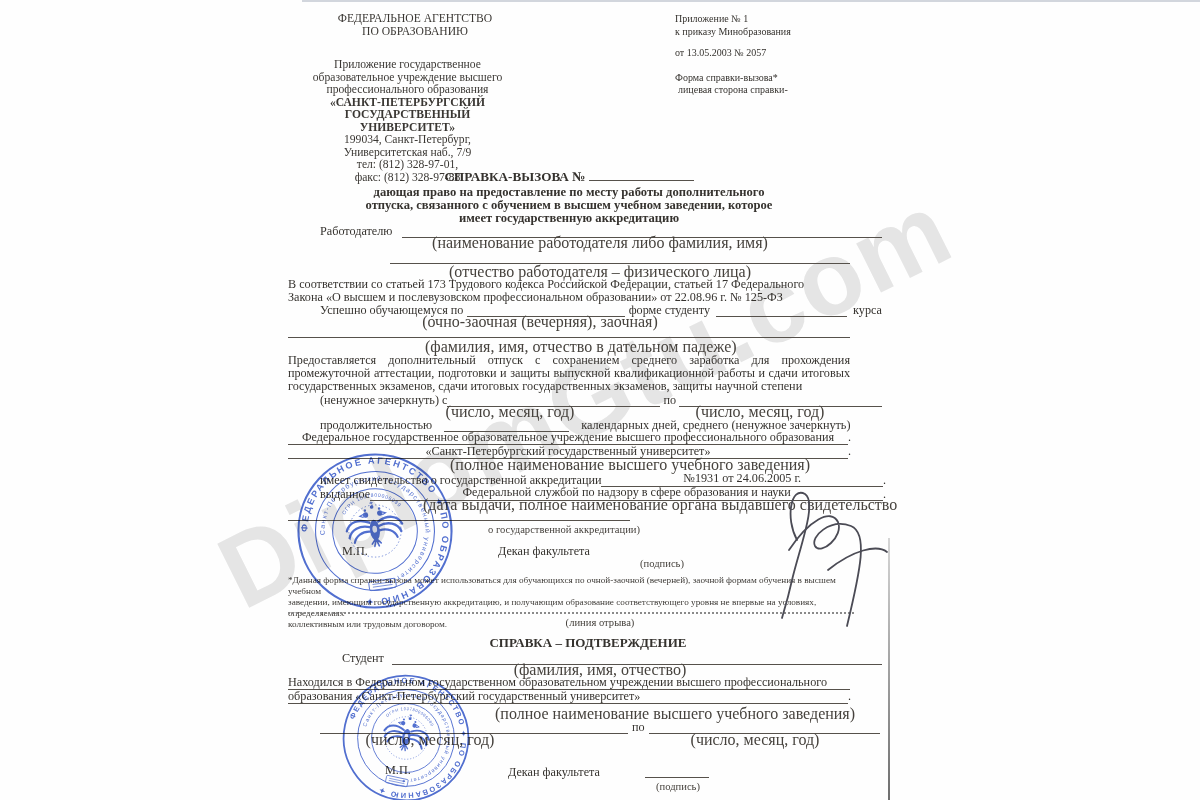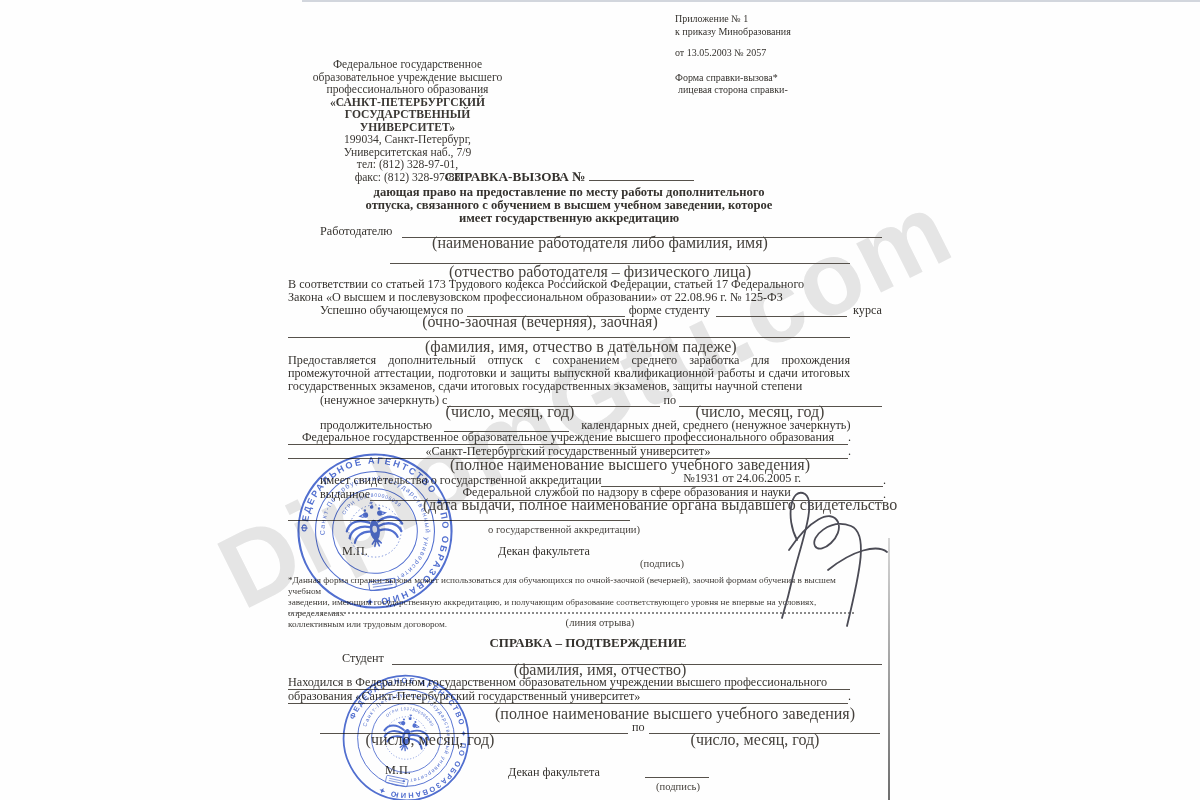--- a/index.html
+++ b/index.html
@@ -35,31 +35,35 @@
 
 <div id="page">
 
   <div class="edge-top"></div>
   <div class="edge-right"></div>
 
   <div class="wm">DiplomGtu.com</div>
 
   <div class="content">
 
+    <div class="abs hdr" style="left:330px;top:13px;width:170px;">
+      <div>ФЕДЕРАЛЬНОЕ АГЕНТСТВО</div>
+      <div>ПО ОБРАЗОВАНИЮ</div>
+    </div>
 
     <div class="abs" style="left:675px;top:13px;font-size:10px;line-height:12.5px;">
       <div>Приложение № 1</div>
       <div>к приказу Минобразования</div>
       <div style="margin-top:9px;">от 13.05.2003 № 2057</div>
       <div style="margin-top:12px;">Форма справки-вызова*</div>
       <div style="margin-left:3px;">лицевая сторона справки-</div>
     </div>
 
     <div class="abs hdr" style="left:300px;top:59px;width:215px;">
-      <div>Федеральное государственное</div>
+      <div>Приложение государственное</div>
       <div>образовательное учреждение высшего</div>
       <div>профессионального образования</div>
       <div style="font-weight:bold">«САНКТ-ПЕТЕРБУРГСКИЙ</div>
       <div style="font-weight:bold">ГОСУДАРСТВЕННЫЙ</div>
       <div style="font-weight:bold">УНИВЕРСИТЕТ»</div>
       <div>199034, Санкт-Петербург,</div>
       <div>Университетская наб., 7/9</div>
       <div>тел: (812) 328-97-01,</div>
       <div>факс: (812) 328-97-88</div>
     </div>

